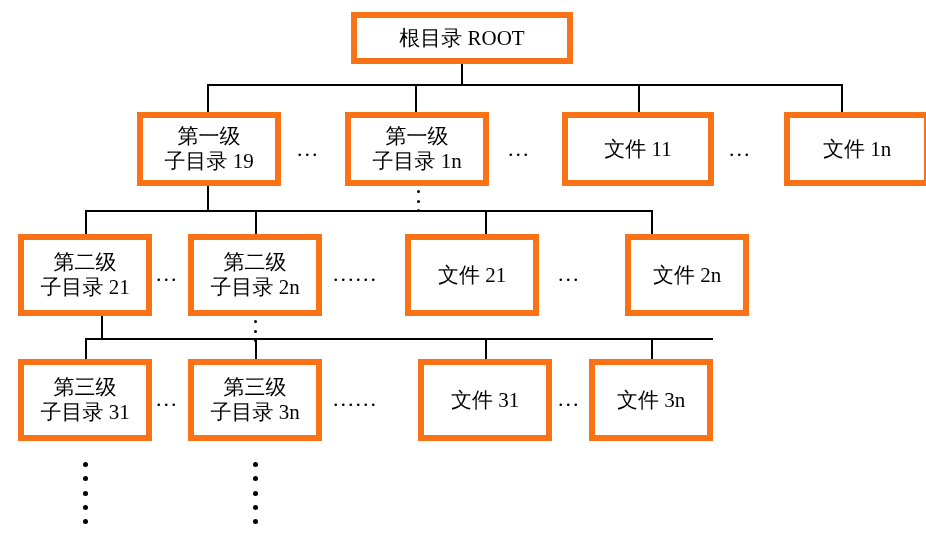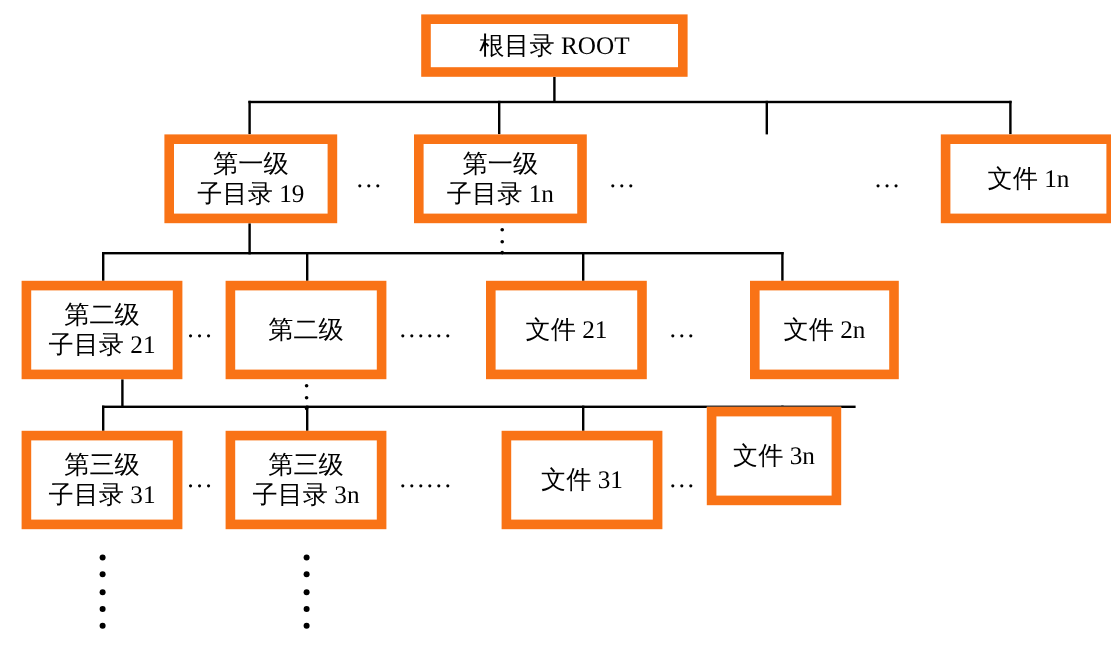--- a/index.html
+++ b/index.html
@@ -11,21 +11,21 @@
     position: relative;
     width: 926px;
     height: 546px;
     background: #ffffff;
     font-family: "Liberation Serif", "DejaVu Serif", serif;
     overflow: hidden;
   }
   .node {
     position: absolute;
     box-sizing: border-box;
-    border: 8px solid #f97316;
+    border: 6px solid #f97316;
     background: #ffffff;
     display: flex;
     flex-direction: column;
     align-items: center;
     justify-content: center;
     text-align: center;
     color: #000000;
     font-size: 21px;
     line-height: 1.18;
     z-index: 3;
@@ -95,20 +95,23 @@
 
   <div class="dots-h" style="left:297px; top:138px;">...</div>
 
   <div class="node" style="left:345px; top:112px; width:144px; height:74px;">
     <span class="l1">第一级</span>
     <span class="l2">子目录 1n</span>
   </div>
 
   <div class="dots-h" style="left:508px; top:138px;">...</div>
 
+  <div class="node" style="left:562px; top:112px; width:152px; height:74px;">
+    <span class="l1">文件 11</span>
+  </div>
 
   <div class="dots-h" style="left:729px; top:138px;">...</div>
 
   <div class="node" style="left:784px; top:112px; width:146px; height:74px;">
     <span class="l1">文件 1n</span>
   </div>
 
   <div class="dots-v" style="left:415px; top:190px; width:6px; height:22px;">
     <i></i>
       <i></i>
@@ -124,20 +127,21 @@
 
   <div class="node" style="left:18px; top:234px; width:134px; height:82px;">
     <span class="l1">第二级</span>
     <span class="l2">子目录 21</span>
   </div>
 
   <div class="dots-h" style="left:156px; top:263px;">...</div>
 
   <div class="node" style="left:188px; top:234px; width:134px; height:82px;">
     <span class="l1">第二级</span>
+    <span class="l2">子目录 2n</span>
   </div>
 
   <div class="dots-h" style="left:333px; top:263px;">......</div>
 
   <div class="node" style="left:405px; top:234px; width:134px; height:82px;">
     <span class="l1">文件 21</span>
   </div>
 
   <div class="dots-h" style="left:558px; top:263px;">...</div>
 
@@ -171,21 +175,21 @@
   </div>
 
   <div class="dots-h" style="left:333px; top:388px;">......</div>
 
   <div class="node" style="left:418px; top:359px; width:134px; height:82px;">
     <span class="l1">文件 31</span>
   </div>
 
   <div class="dots-h" style="left:558px; top:388px;">...</div>
 
-  <div class="node" style="left:589px; top:339px; width:112px; height:82px;text-align:right;">
+  <div class="node" style="left:589px; top:359px; width:124px; height:82px;text-align:right;">
     <span class="l1">文件 3n</span>
   </div>
 
   <div class="dots-v big" style="left:82px; top:462px; width:6px; height:62px;">
     <i></i>
       <i></i>
       <i></i>
       <i></i>
       <i></i>
   </div>

